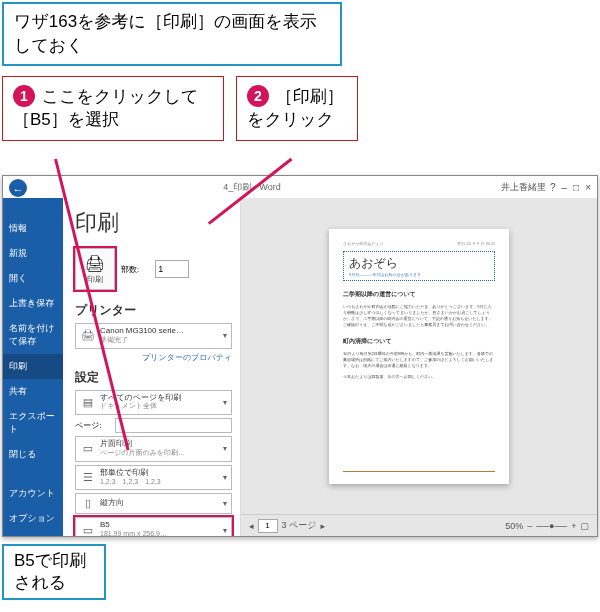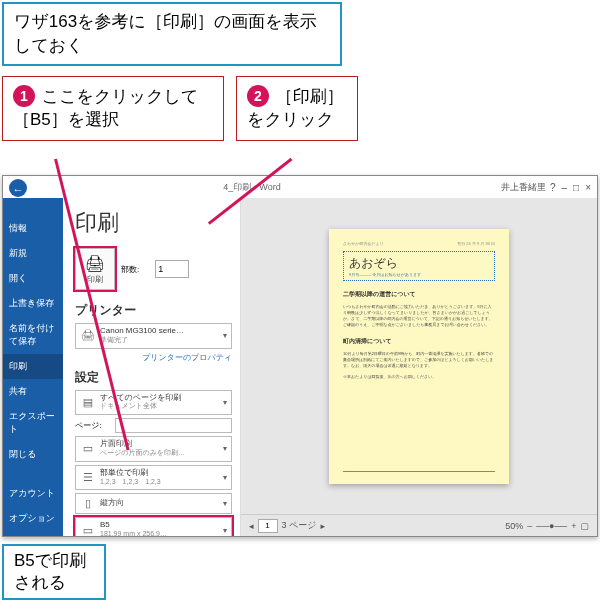--- a/index.html
+++ b/index.html
@@ -57,21 +57,21 @@
   .dd .chev { font-size: 8px; color: #666; }
   .link-small { color: #2a6db8; font-size: 8px; text-align: right; margin-bottom: 0; cursor: pointer; }
   .pg-row { display: flex; align-items: center; gap: 13px; font-size: 8px; margin-bottom: 3px; }
   .pg-row input { flex: 1; border: 1px solid #bbb; height: 15px; font-size: 8px; padding: 0 2px; }
   
   .dd-highlight { outline: 2px solid #d4145a; outline-offset: 0; }
   
   
   .preview { flex: 1; background: #e6e6e6; position: relative; display: flex; flex-direction: column; }
   .preview-page-wrap { flex: 1; display: flex; align-items: center; justify-content: center; }
-  .preview-page { width: 180px; height: 255px; background: #fef9c3; box-shadow: 0 2px 6px rgba(0,0,0,0.3); padding: 12px 14px; font-size: 5px; color: #333; display: flex; flex-direction: column; gap: 5px; }
+  .preview-page { width: 180px; height: 255px; background: #ffffff; box-shadow: 0 2px 6px rgba(0,0,0,0.3); padding: 12px 14px; font-size: 5px; color: #333; display: flex; flex-direction: column; gap: 5px; }
   .preview-page .hdr { display: flex; justify-content: space-between; font-size: 4px; color: #888; }
   .preview-page .banner { border: 1px dotted #2a6db8; padding: 3px 5px; }
   .preview-page .banner .big { font-size: 12px; font-family: serif; color: #333; }
   .preview-page .banner .sm { font-size: 4px; color: #2a6db8; }
   .preview-page .body-title { font-size: 6px; font-weight: bold; margin-top: 4px; }
   .preview-page p { font-size: 4px; line-height: 1.5; color: #444; }
   .preview-page hr { border: none; border-top: 1px solid #b87c3a; margin-top: auto; }
   
   .preview-footer { height: 22px; background: #e6e6e6; border-top: 1px solid #ccc; display: flex; align-items: center; font-size: 9px; color: #555; padding: 0 8px; gap: 6px; }
   .preview-footer .pager { display: flex; align-items: center; gap: 4px; }

